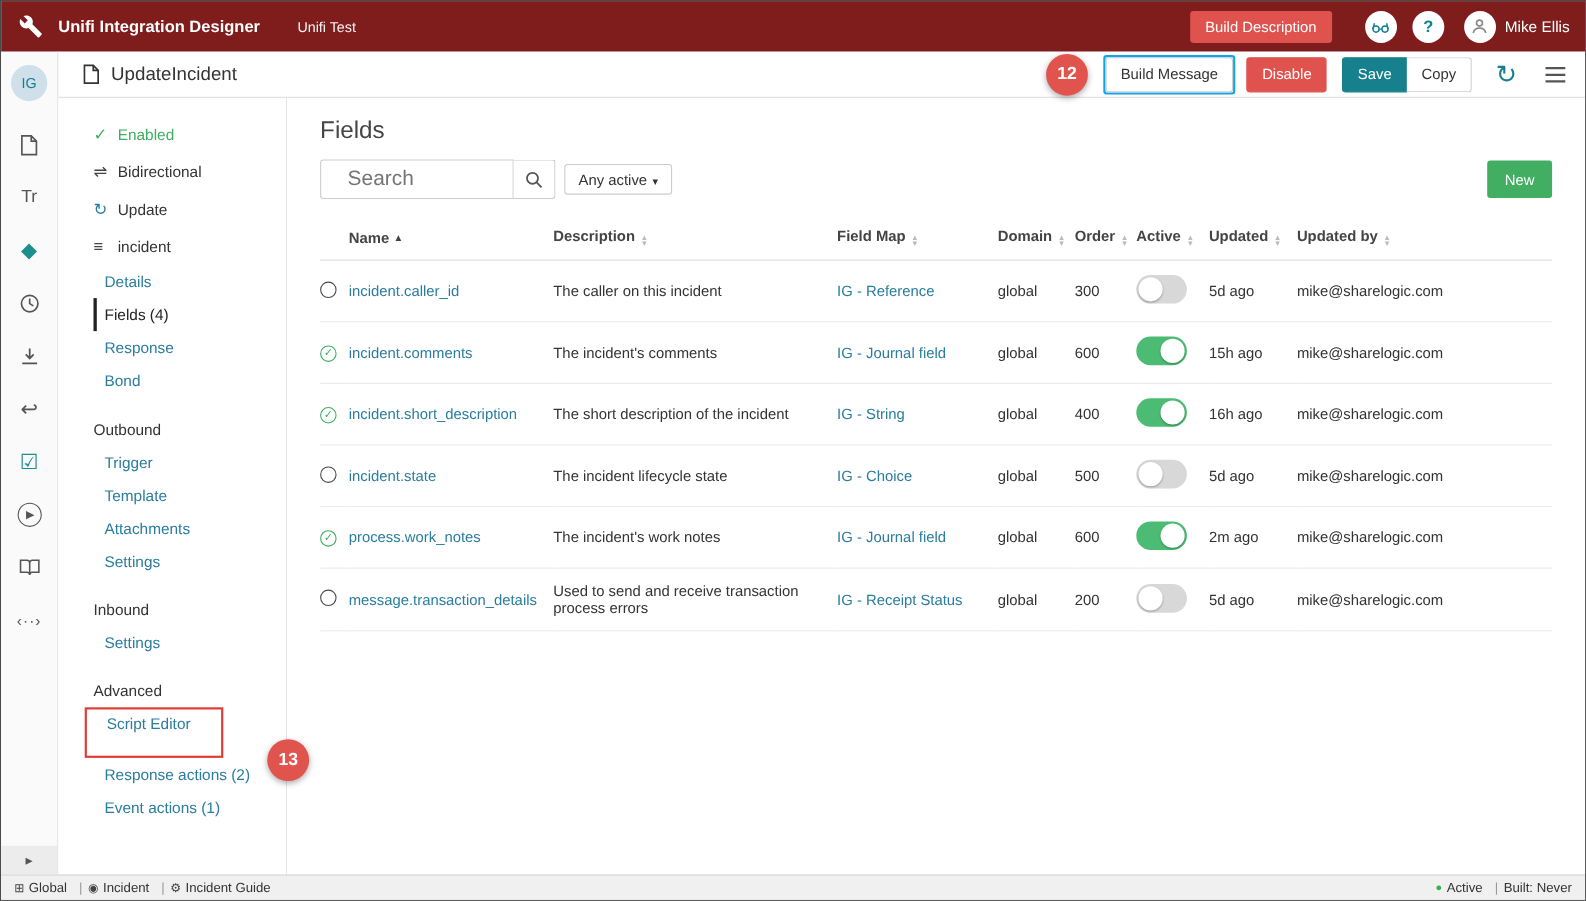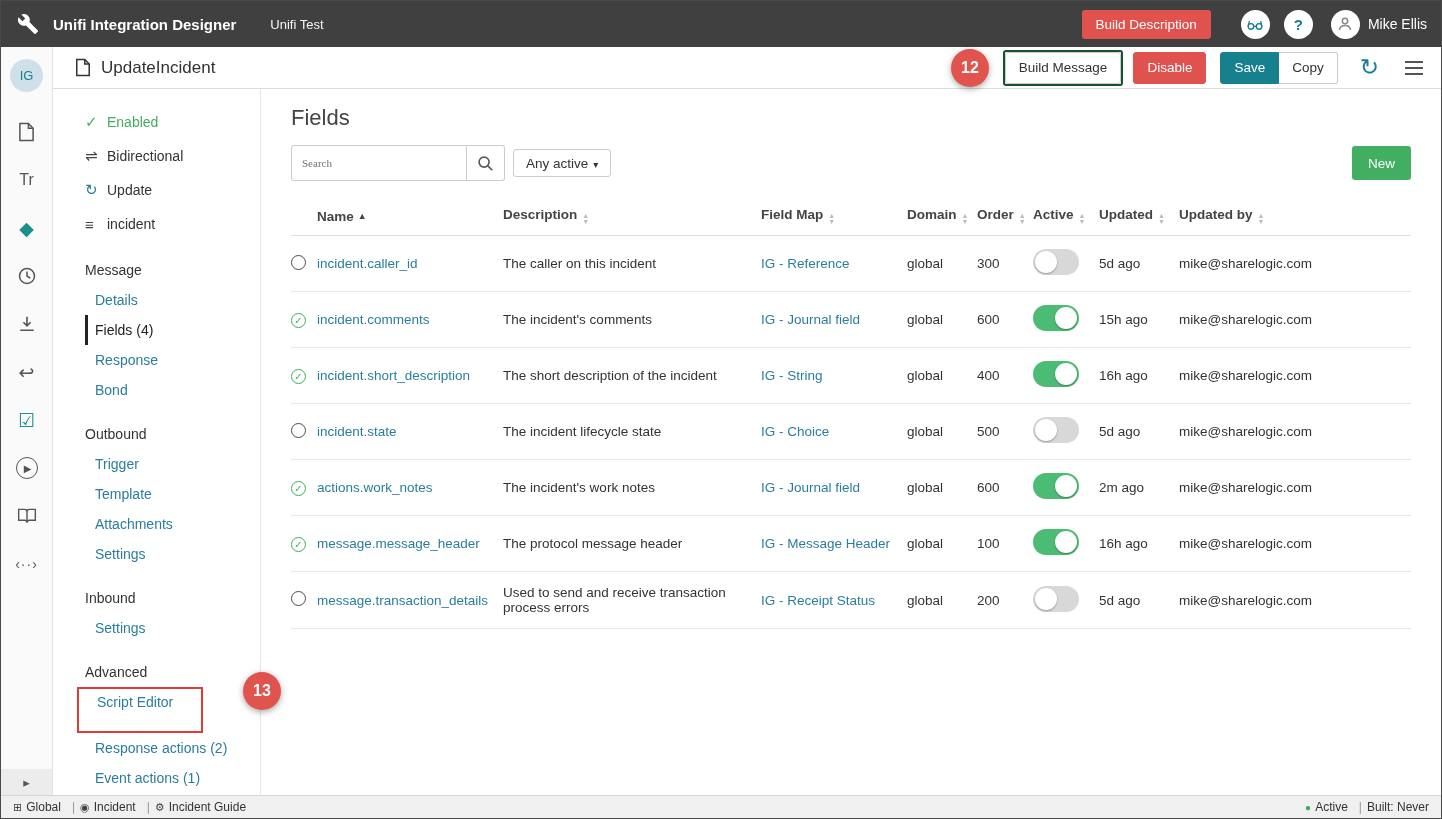--- a/index.html
+++ b/index.html
@@ -3,39 +3,39 @@
 <meta charset="utf-8">
 <style>
   * { margin:0; padding:0; box-sizing:border-box; }
   html,body { width:1442px; height:819px; }
   body { font-family:"Liberation Sans","DejaVu Sans",sans-serif; background:#fff; }
   .app { position:relative; width:1442px; height:819px; overflow:hidden; border:1px solid #4a4a4a; background:#fff; }
   a { text-decoration:none; cursor:pointer; }
   .link { color:#2a7d9e; }
 
   
-  .topbar { position:absolute; top:0; left:0; right:0; height:46px; background:#404040; display:flex; align-items:center; color:#fff; padding:0 14px; }
+  .topbar { position:absolute; top:0; left:0; right:0; height:46px; background:#7f1d1d; display:flex; align-items:center; color:#fff; padding:0 14px; }
   .topbar .brand-icon { width:26px; height:26px; margin-right:12px; display:flex; align-items:center; justify-content:center; }
   .topbar .app-title { font-size:15px; font-weight:bold; margin-right:34px; white-space:nowrap; }
   .topbar .app-subtitle { font-size:13px; opacity:.95; }
   .topbar .spacer { flex:1; }
   .btn-build-integration { background:#e0524e; color:#fff; border:none; border-radius:3px; font-size:13.5px; padding:7px 14px; margin-right:16px; cursor:pointer; font-family:inherit; }
   .circle-btn { width:29px; height:29px; border-radius:50%; background:#fff; color:#10818f; display:flex; align-items:center; justify-content:center; margin-left:14px; font-size:15px; font-weight:bold; cursor:pointer; }
   .topbar .user { display:flex; align-items:center; margin-left:18px; }
   .topbar .user .avatar { width:29px; height:29px; border-radius:50%; background:#fff; display:flex; align-items:center; justify-content:center; margin-right:8px; }
   .topbar .user-name { font-size:14px; }
 
   
   .cmdbar { position:absolute; top:46px; left:52px; right:0; height:42px; background:#fff; border-bottom:1px solid #ddd; display:flex; align-items:center; padding:0 16px 0 22px; }
   .cmdbar .doc-icon { margin-right:10px; display:flex; }
   .cmdbar .record-title { font-size:17px; color:#333; }
   .cmdbar .spacer { flex:1; }
   .cmd-btn { height:32px; font-size:13.5px; padding:0 13px; cursor:pointer; font-family:inherit; border-radius:3px; }
   .btn-build-message { background:#fff; border:1px solid #ccc; color:#333; }
-  .annotate-red { border:2px solid #14532d; border-radius:3px; padding:0; display:inline-block; margin-right:10px; }
+  .annotate-red { border:2px solid #0ea5e9; border-radius:3px; padding:0; display:inline-block; margin-right:10px; }
   .btn-disable { background:#e0524e; border:1px solid #e0524e; color:#fff; margin-right:14px; }
   .btn-group { display:inline-flex; }
   .btn-save { background:#17808d; border:1px solid #17808d; color:#fff; border-radius:3px 0 0 3px; }
   .btn-copy { background:#fff; border:1px solid #ccc; border-left:none; color:#333; border-radius:0 3px 3px 0; }
   .refresh-btn { margin-left:22px; color:#17808d; font-size:23px; cursor:pointer; line-height:1; background:none; border:none; }
   .menu-btn { margin-left:24px; cursor:pointer; display:flex; background:none; border:none; }
 
   
   .rail { position:absolute; top:46px; left:0; width:52px; bottom:23px; background:#fafafa; border-right:1px solid #e4e4e4; display:flex; flex-direction:column; align-items:center; }
   .rail .ig-avatar { width:33px; height:33px; border-radius:50%; background:#cfe0ea; color:#177f8d; font-size:13px; display:flex; align-items:center; justify-content:center; margin:12px 0 16px; cursor:pointer; }
@@ -58,21 +58,21 @@
   .side-child { display:block; height:30px; line-height:30px; color:#2a7d9e; padding-left:10px; cursor:pointer; }
   .side-child.active { color:#222; border-left:3px solid #222; padding-left:7px; }
   .annotate-red-se { border:2px solid #e03c36; display:inline-block; padding:0 28px 0 0; margin-left:-8px; padding-left:8px; }
   .annotate-red-se .side-child { height:42px; line-height:26px; }
 
   
   .content { position:absolute; top:88px; left:260px; right:0; bottom:23px; background:#fff; padding:16px 30px 0; }
   .page-title { font-size:22px; font-weight:normal; color:#454545; margin-bottom:14px; }
   .controls { display:flex; align-items:center; }
   .search-wrap { display:flex; }
-  .search-input { width:176px; height:36px; border:1px solid #ccc; border-radius:3px 0 0 3px; padding:0 10px; font-size:11px; font-family:Liberation Serif, serif; color:#333; outline:none; }
+  .search-input { width:176px; height:36px; border:1px solid #ccc; border-radius:3px 0 0 3px; padding:0 24px; font-size:19px; font-family:Liberation Sans, sans-serif; color:#333; outline:none; }
   .search-btn { width:38px; height:36px; border:1px solid #ccc; border-left:none; background:#fff; border-radius:0 3px 3px 0; cursor:pointer; display:flex; align-items:center; justify-content:center; }
   .filter-btn { margin-left:8px; height:28px; background:#fff; border:1px solid #ccc; border-radius:3px; font-size:13.5px; color:#333; padding:0 12px; cursor:pointer; font-family:inherit; }
   .filter-btn .caret { font-size:10px; margin-left:5px; }
   .btn-new { margin-left:auto; background:#41ae62; color:#fff; border:none; border-radius:3px; height:34px; padding:0 16px; font-size:13.5px; cursor:pointer; font-family:inherit; }
 
   table { width:100%; border-collapse:collapse; table-layout:fixed; margin-top:16px; font-size:13.5px; color:#333; }
   thead th { text-align:left; font-weight:bold; color:#444; padding:10px 8px 10px 0; border-bottom:1px solid #ddd; white-space:nowrap; }
   tbody td { padding:13px 8px 13px 0; border-bottom:1px solid #e9e9e9; vertical-align:middle; word-wrap:break-word; }
   .sort-asc { font-size:9px; color:#444; margin-left:4px; vertical-align:2px; }
   .sort-both { display:inline-flex; flex-direction:column; font-size:7px; color:#bbb; line-height:6px; margin-left:5px; vertical-align:1px; }
@@ -206,21 +206,20 @@
     </div>
     <div class="side-top-item">
       <span class="sicon teal">↻</span>
       <span>Update</span>
     </div>
     <div class="side-top-item">
       <span class="sicon dark">≡</span>
       <span>incident</span>
     </div>
 
-    <div class="side-section-title">Message</div>
     <a class="side-child">Details</a>
     <a class="side-child active">Fields (4)</a>
     <a class="side-child">Response</a>
     <a class="side-child">Bond</a>
 
     <div class="side-section-title">Outbound</div>
     <a class="side-child">Trigger</a>
     <a class="side-child">Template</a>
     <a class="side-child">Attachments</a>
     <a class="side-child">Settings</a>
@@ -341,38 +340,27 @@
           <td>The incident lifecycle state</td>
           <td><a class="link">IG - Choice</a></td>
           <td>global</td>
           <td>500</td>
           <td><span class="toggle off"></span></td>
           <td>5d ago</td>
           <td>mike@sharelogic.com</td>
         </tr>
         <tr>
           <td><span class="row-status check"></span></td>
-          <td><a class="link">actions.work_notes</a></td>
+          <td><a class="link">process.work_notes</a></td>
           <td>The incident's work notes</td>
           <td><a class="link">IG - Journal field</a></td>
           <td>global</td>
           <td>600</td>
           <td><span class="toggle on"></span></td>
           <td>2m ago</td>
-          <td>mike@sharelogic.com</td>
-        </tr>
-        <tr>
-          <td><span class="row-status check"></span></td>
-          <td><a class="link">message.message_header</a></td>
-          <td>The protocol message header</td>
-          <td><a class="link">IG - Message Header</a></td>
-          <td>global</td>
-          <td>100</td>
-          <td><span class="toggle on"></span></td>
-          <td>16h ago</td>
           <td>mike@sharelogic.com</td>
         </tr>
         <tr>
           <td><span class="row-status none"></span></td>
           <td><a class="link">message.transaction_details</a></td>
           <td>Used to send and receive transaction process errors</td>
           <td><a class="link">IG - Receipt Status</a></td>
           <td>global</td>
           <td>200</td>
           <td><span class="toggle off"></span></td>

